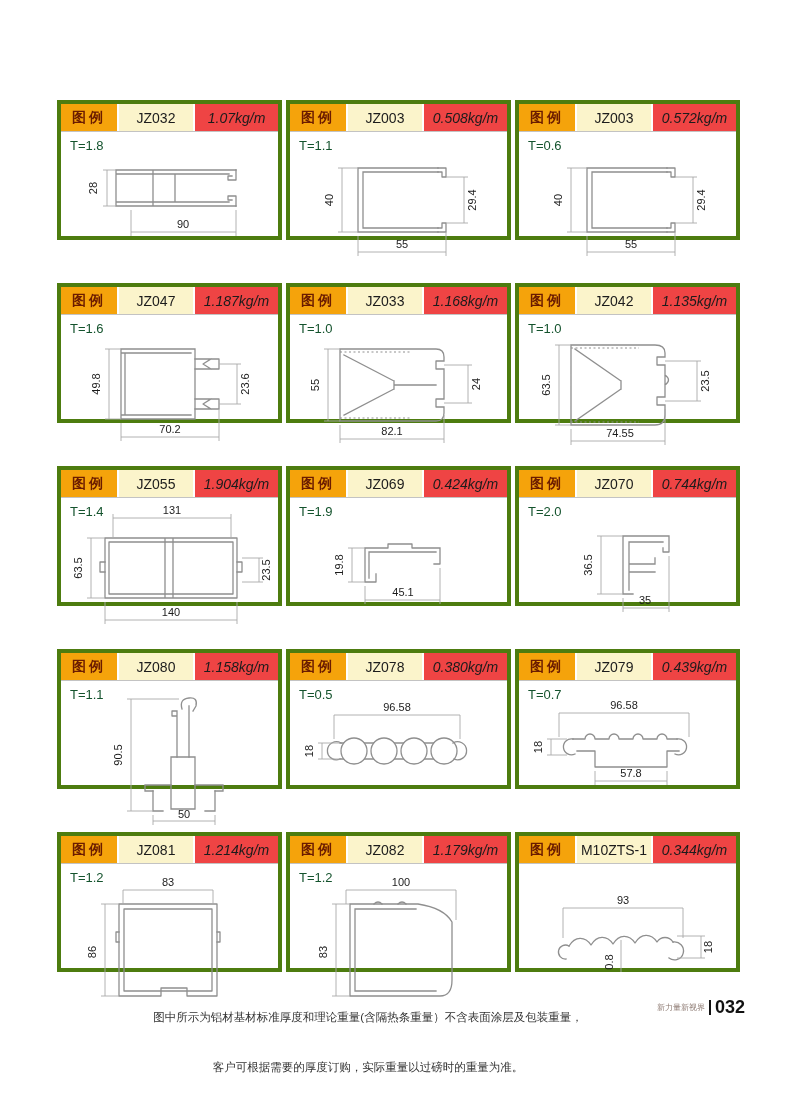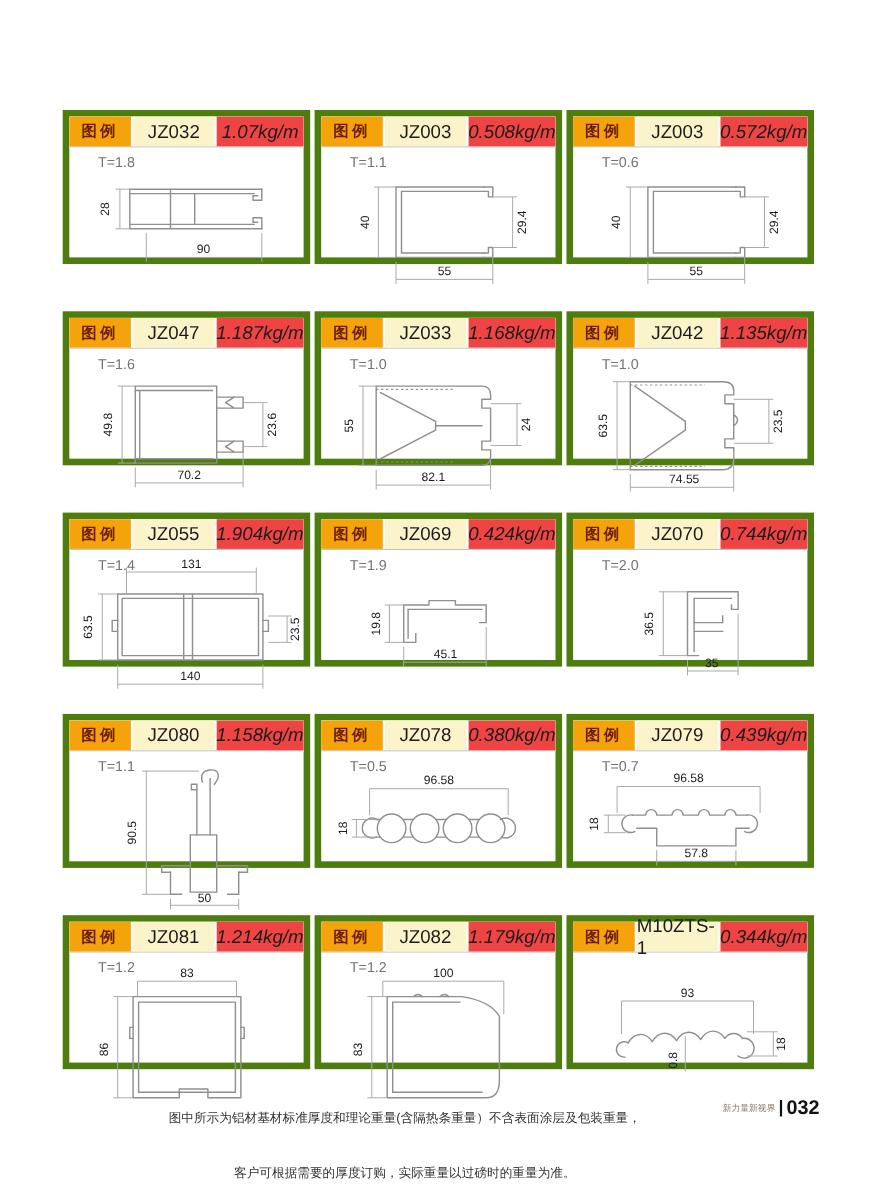--- a/index.html
+++ b/index.html
@@ -4,31 +4,31 @@
 <style>
   * { margin:0; padding:0; box-sizing:border-box; }
   html,body { background:#ffffff; }
   body {
     width:800px; height:1093px; position:relative;
     font-family:"Liberation Sans","DejaVu Sans",sans-serif;
     color:#1a1a1a; overflow:hidden;
   }
   .cell {
     position:absolute; width:225px; height:140px;
-    border:6px solid #4d7c0f; background:#fff;
+    border:4px solid #4d7c0f; background:#fff;
   }
   .cell-header { display:flex; height:28px; border-bottom:1px solid #c3c3c3; background:#fff; }
-  .seg { display:flex; align-items:center; justify-content:center; font-size:17px; }
+  .seg { display:flex; align-items:center; justify-content:center; font-size:14px; }
   .seg-legend {
     width:56px; background:#F5A30B; color:#6b1c00; font-weight:bold;
     letter-spacing:3px; margin-right:2px; font-size:14px;
   }
   .seg-model { width:74px; background:#FBF4CB; color:#1c1c1c; margin-right:2px; }
   .seg-weight { flex:1; background:#ef4444; color:#1c1c1c;font-style:italic; }
-  .thickness { position:absolute; top:34px; left:26px; font-size:13px; color:#737373; }
+  .thickness { position:absolute; top:34px; left:9px; font-size:13px; color:#14532d; }
   svg.drawing { display:block; margin-top:0; }
   .p  { fill:none; stroke:#8f8f8f; stroke-width:1.3; stroke-linejoin:round; stroke-linecap:square; }
   .pf { fill:#ffffff; stroke:#8f8f8f; stroke-width:1.3; }
   .ds { fill:none; stroke:#8f8f8f; stroke-width:1; stroke-dasharray:2 2.5; }
   .d  { fill:none; stroke:#a9a9a9; stroke-width:0.9; }
   .t  { fill:#1c1c1c; font-size:11px; font-family:"Liberation Sans","DejaVu Sans",sans-serif; }
   .footer { position:absolute; left:0; width:736px; text-align:center; font-size:11.5px; color:#333; line-height:18px; }
   .footer-l1 { top:1008px; }
   .footer-l2 { top:1058px; }
   .brand { position:absolute; top:1000px; right:55px; display:flex; align-items:center; }

